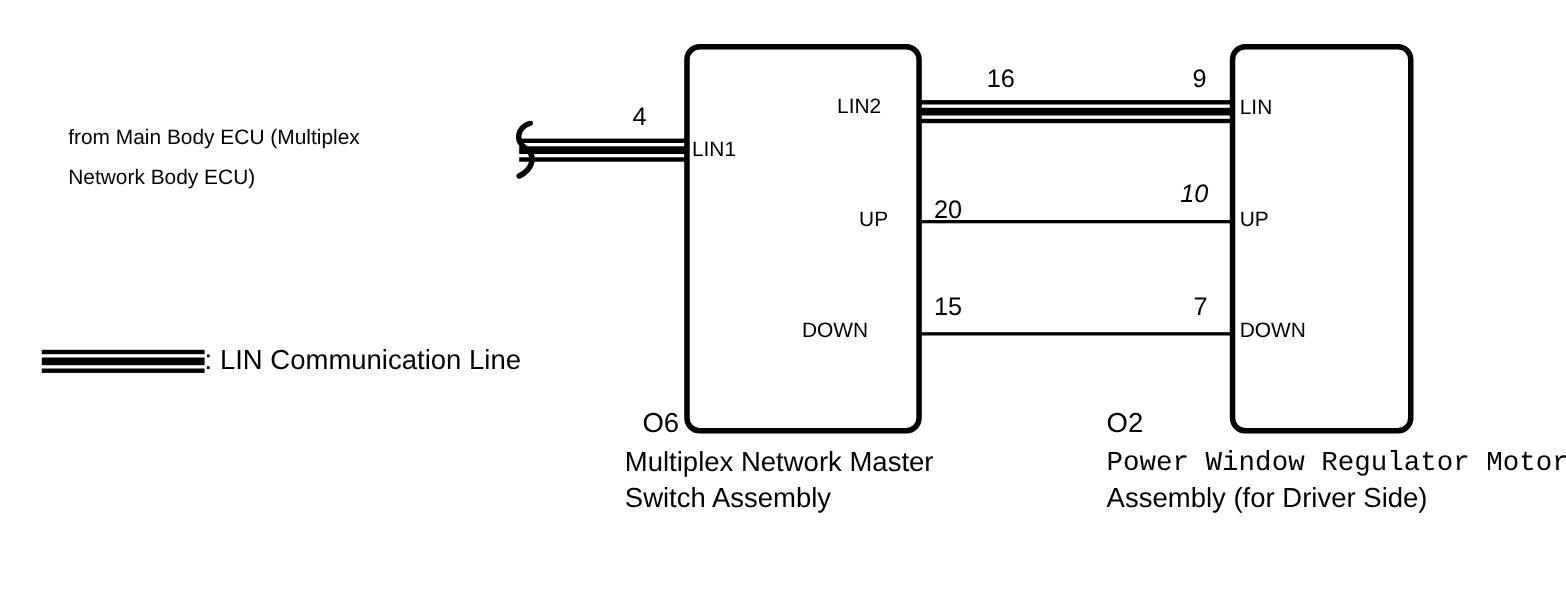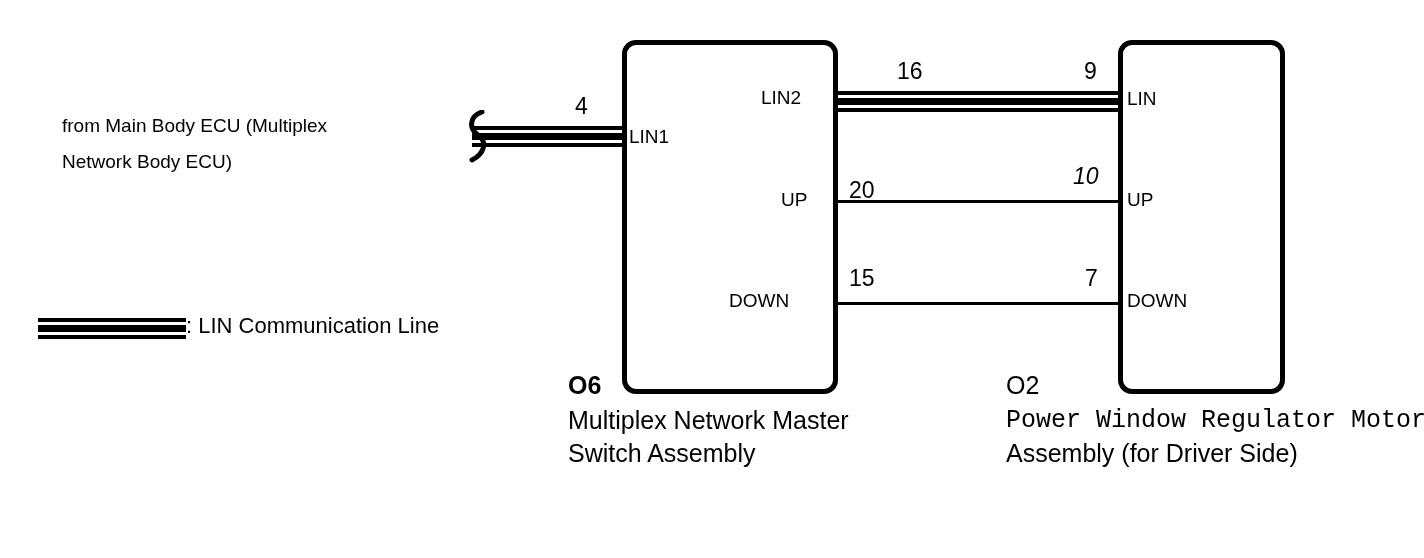--- a/index.html
+++ b/index.html
@@ -32,21 +32,21 @@
   .txt {
     position: absolute;
     white-space: pre;
     line-height: 1.0;
     font-family: "Liberation Sans", sans-serif;
     color: #000;
   }
   .t-label    { font-size: 19px; }
   .t-pin      { font-size: 23px; }
   .t-caption  { font-size: 25px; line-height: 33px; }
-  .t-legend   { font-size: 22px; }
+  .t-legend   { font-size: 25px; }
 
   
   .wire {
     position: absolute;
     background: #000000;
     height: 3px;
   }
 
   
   .lin-line {
@@ -91,21 +91,21 @@
   <div class="conn-block" style="left:622px; top:40px; width:216px; height:354px;"></div>
 
   <div class="txt t-label" style="left:629px; top:127px;">LIN1</div>
 
   <div class="txt t-label" style="left:761px; top:88px;">LIN2</div>
 
   <div class="txt t-label" style="left:781px; top:190px;">UP</div>
 
   <div class="txt t-label" style="left:729px; top:291px;">DOWN</div>
 
-  <div class="txt t-caption" style="left:568px; top:369px;font-weight:bold;">O6</div>
+  <div class="txt t-caption" style="left:584px; top:369px;">O6</div>
   <div class="txt t-caption" style="left:568px; top:404px;">Multiplex Network Master</div>
   <div class="txt t-caption" style="left:568px; top:437px;">Switch Assembly</div>
 
   <div class="lin-line" style="left:834px; top:91px; width:288px;">
     <div class="bar b1"></div>
     <div class="bar b2"></div>
     <div class="bar b3"></div>
   </div>
   <div class="txt t-pin" style="left:849px; top:60px;margin-left:48px;">16</div>
   <div class="txt t-pin" style="left:1084px; top:60px;">9</div>

